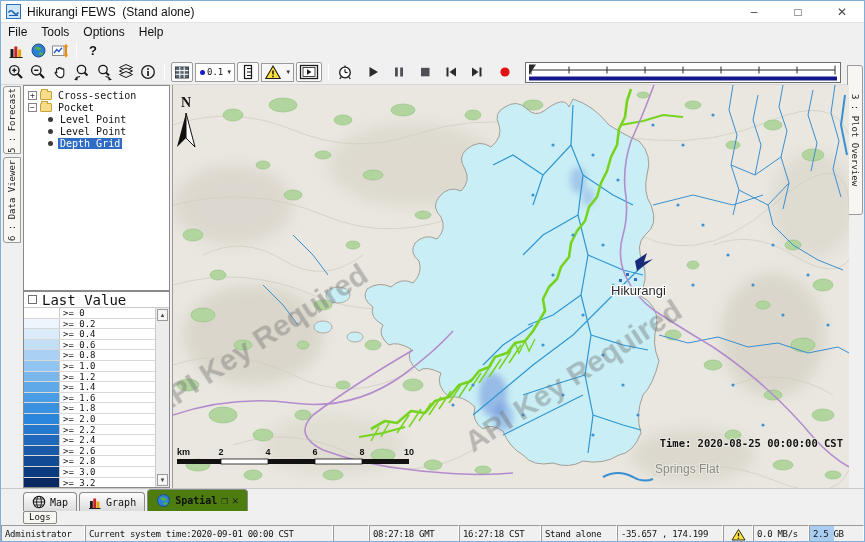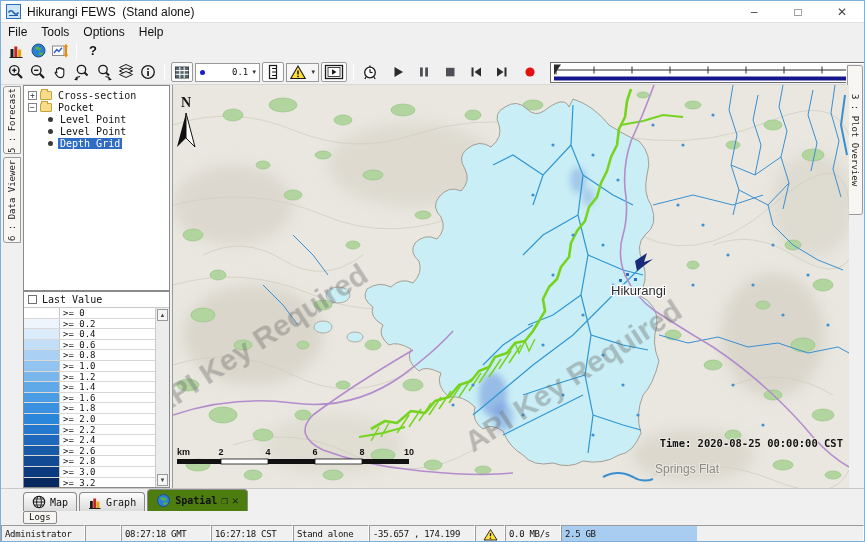--- a/index.html
+++ b/index.html
@@ -23,21 +23,21 @@
             display:flex;align-items:center;padding-left:4px;}
   .toolbar2{position:absolute;left:0;top:59px;width:100%;height:25px;background:#f0f0f0;
             display:flex;align-items:center;padding-left:4px;border-bottom:1px solid #d8d8d8;}
   .tbtn{width:22px;height:20px;display:flex;align-items:center;justify-content:center;flex:none;}
   .tbtn-raised{border:1px solid #9a9a9a;background:#fbfbfb;border-radius:2px;margin:0 1px;}
   .tsep{width:1px;height:16px;background:#a9a9a9;border-right:1px solid #fff;margin:0 5px;flex:none;}
   .help-q{font-weight:bold;font-size:13px;color:#111;}
   .dropdown{display:flex;align-items:center;border:1px solid #9a9a9a;background:#fff;
             height:19px;padding:0 2px;margin:0 1px;flex:none;}
   .dd-dot{width:5px;height:5px;border-radius:50%;background:#1a1acc;margin:0 2px;}
-  .dd-val{font-size:9px;color:#111;font-family:"DejaVu Sans Mono",monospace;margin-left:25px;}
+  .dd-val{font-size:9px;color:#111;font-family:"DejaVu Sans Mono",monospace;}
   .dd-arrow{font-size:6px;color:#333;margin-left:3px;}
   .timeline{position:relative;width:316px;height:21px;border:1px solid #6e6e6e;background:#fff;
             margin-left:9px;flex:none;}
   .timeline-date{font-family:"DejaVu Sans Mono",monospace;font-size:8px;letter-spacing:-0.4px;
                  color:#111;margin-left:5px;white-space:nowrap;}
   
   .strip-left{position:absolute;left:0;top:84px;width:22px;height:403px;background:#f0f0f0;}
   .strip-right{position:absolute;right:0;top:63px;width:18px;height:424px;background:#f0f0f0;}
   .vtab{position:absolute;border:1px solid #9a9a9a;background:#f7f6f2;border-radius:3px 3px 0 0;
         font-family:"DejaVu Sans Mono",monospace;font-size:9px;color:#222;
@@ -59,21 +59,21 @@
          background:#f7dd8a;border:1px solid #c9a23a;border-bottom:none;}
   .tbullet{width:5px;height:5px;border-radius:50%;background:#3a3a3a;margin:0 5px 0 24px;flex:none;}
   .tlabel{padding:0 2px;}
   .tlabel.selected{background:#2f6cc4;color:#fff;}
   
   .legend-box{position:absolute;left:0;top:206px;width:147px;height:197px;background:#fff;
               border:1px solid #8a8a8a;}
   .legend-head{display:flex;align-items:center;height:16px;border-bottom:1px solid #c9c9c9;
                padding-left:4px;}
   .cbx{width:9px;height:9px;border:1px solid #6f6f6f;background:#fff;margin-right:5px;flex:none;}
-  .legend-head-label{font-family:"DejaVu Sans Mono",monospace;font-size:10px;color:#111;}
+  .legend-head-label{font-family:"DejaVu Sans Mono",monospace;font-size:14px;color:#111;}
   .legend-wrap{position:relative;height:179px;overflow:hidden;}
   .legend-list{position:absolute;left:0;top:0;width:132px;}
   .lrow{display:flex;height:10.6px;border-bottom:1px solid #d8d8d8;}
   .lswatch{width:36px;border-right:1px solid #c9c9c9;flex:none;}
   .llabel{font-family:"DejaVu Sans Mono",monospace;font-size:9px;color:#111;padding-left:3px;
           line-height:10.5px;}
   .lscroll{position:absolute;right:0;top:0;width:14px;height:179px;background:#ececec;
            border-left:1px solid #c9c9c9;}
   .lscroll .arr{position:absolute;left:1px;width:11px;height:12px;border:1px solid #9a9a9a;
            background:#f5f5f5;font-size:6px;color:#444;text-align:center;line-height:11px;}
@@ -720,20 +720,21 @@
       <span class="mini">❐</span>
       <span class="mini">✕</span>
     </div>
   </div>
   <div class="logs-row">
     <button class="logs-btn">Logs</button>
   </div>
 
   <div class="statusbar">
     <div class="scell" style="width:84px;">Administrator</div>
+    <div class="scell" style="width:248px;">Current system time:2020-09-01 00:00 CST</div>
     <div class="scell" style="width:36px;"></div>
     <div class="scell" style="width:90px;">08:27:18 GMT</div>
     <div class="scell" style="width:82px;">16:27:18 CST</div>
     <div class="scell" style="width:76px;">Stand alone</div>
     <div class="scell" style="width:106px;">-35.657 , 174.199</div>
     <div class="scell" style="width:30px;justify-content:center;">
       <svg width="15" height="13">
           <path d="M7.5,1.5 L14,12 H1 Z" fill="#ffe13a" stroke="#1a1a1a" stroke-width="0.9"></path>
           <line x1="7.5" y1="5" x2="7.5" y2="8.3" stroke="#1a1a1a" stroke-width="1.3"></line>
           <circle cx="7.5" cy="10.2" r="0.8" fill="#1a1a1a"></circle>

